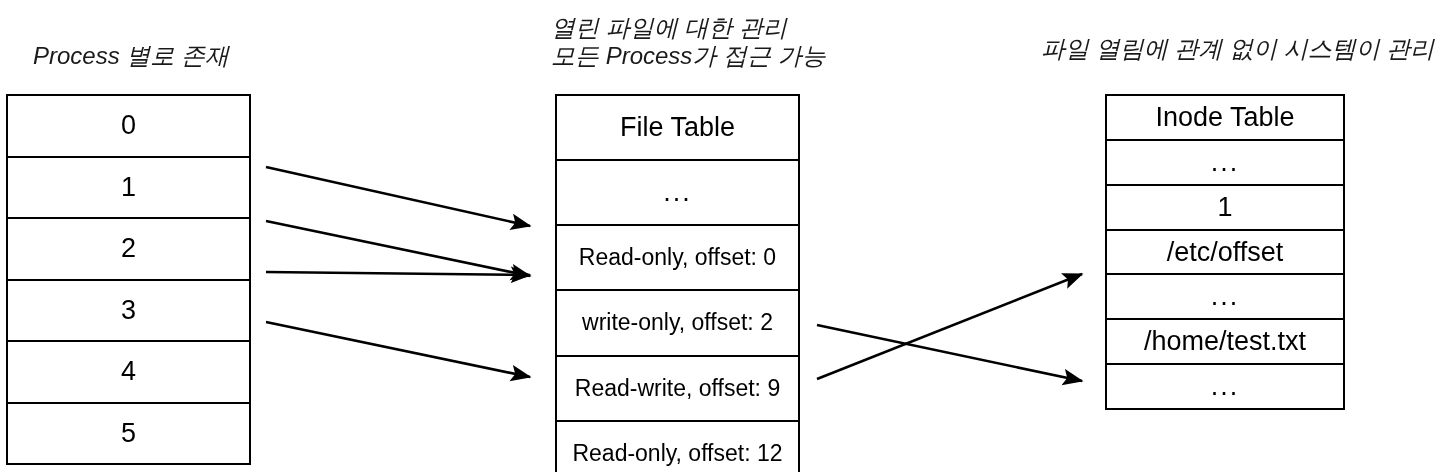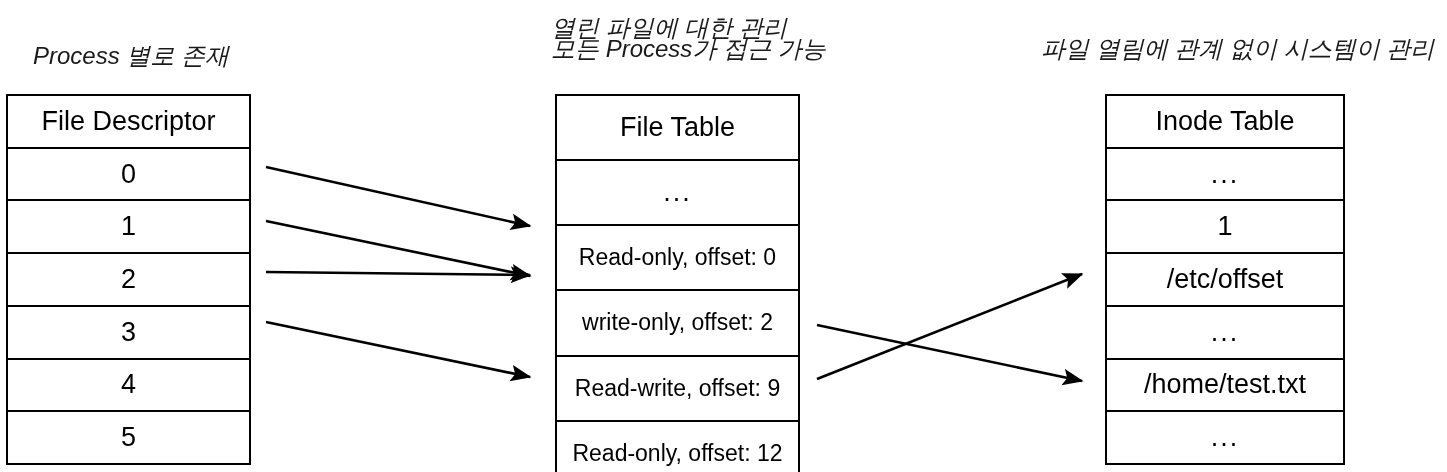--- a/index.html
+++ b/index.html
@@ -67,45 +67,44 @@
 </style>
 </head>
 <body>
 
 <div id="canvas">
 
   <div class="caption" style="left:33px; top:41px;">Process 별로 존재</div>
 
   <div class="caption" style="left:551px; top:13px;">열린 파일에 대한 관리</div>
 
-  <div class="caption" style="left:551px; top:34px;">모든 Process가 접근 가능</div>
+  <div class="caption" style="left:551px; top:41px;">모든 Process가 접근 가능</div>
 
   <div class="caption" style="left:1041px; top:34px;">파일 열림에 관계 없이 시스템이 관리</div>
 
   <div class="tbl" style="left:6px; top:94px; width:245px; height:371px;">
-    <div class="cell head">File Descriptor</div>
     <div class="cell big">0</div>
     <div class="cell big">1</div>
     <div class="cell big">2</div>
     <div class="cell big">3</div>
     <div class="cell big">4</div>
     <div class="cell big">5</div>
   </div>
 
   <div class="tbl" style="left:555px; top:94px; width:245px; height:458px;">
     <div class="cell head">File Table</div>
     <div class="cell dots">...</div>
     <div class="cell small">Read-only, offset: 0</div>
     <div class="cell small">write-only, offset: 2</div>
     <div class="cell small">Read-write, offset: 9</div>
     <div class="cell small">Read-only, offset: 12</div>
     <div class="cell dots">...</div>
   </div>
 
-  <div class="tbl" style="left:1105px; top:94px; width:240px; height:371px;">
+  <div class="tbl" style="left:1105px; top:94px; width:240px; height:316px;">
     <div class="cell head">Inode Table</div>
     <div class="cell dots">...</div>
     <div class="cell big">1</div>
     <div class="cell big">/etc/offset</div>
     <div class="cell dots">...</div>
     <div class="cell big">/home/test.txt</div>
     <div class="cell dots">...</div>
   </div>
 
   <svg class="arrows" viewBox="0 0 1447 472">

